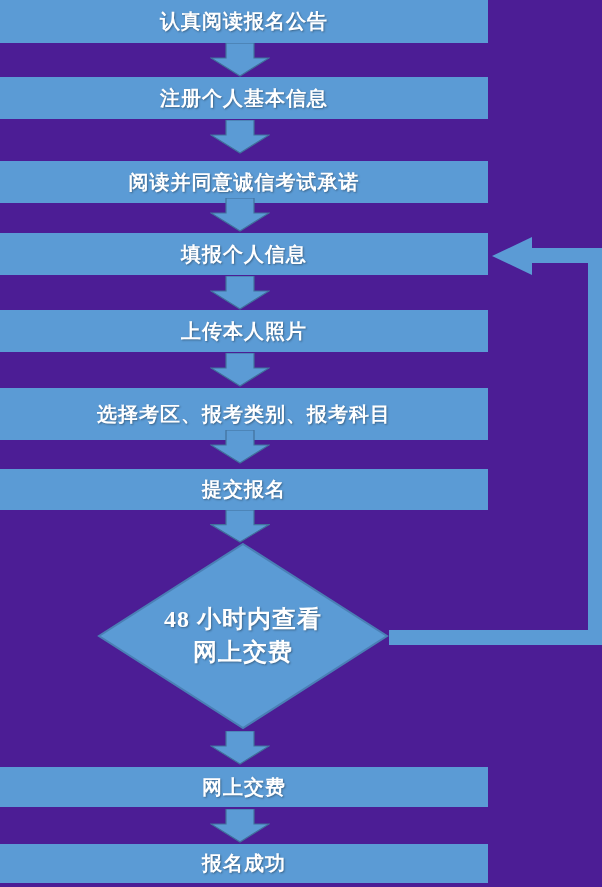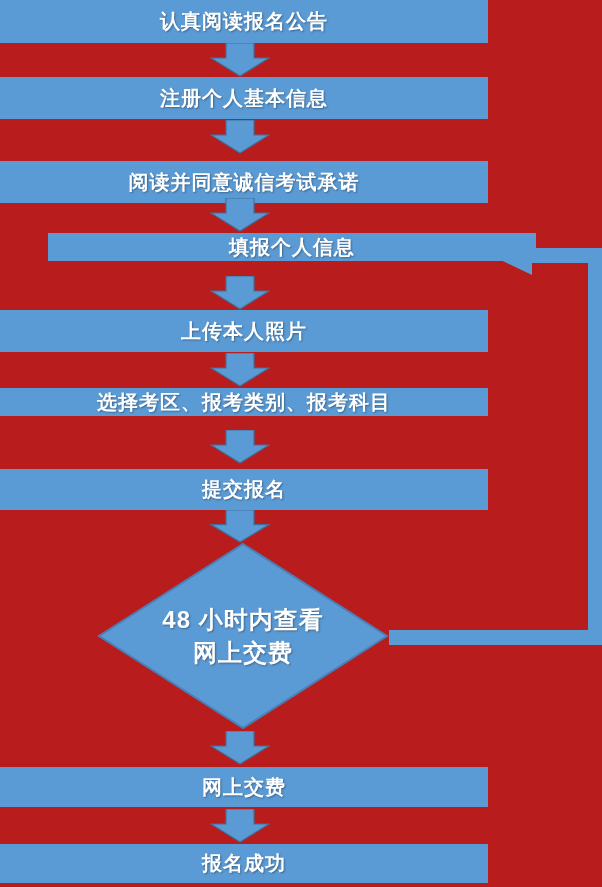--- a/index.html
+++ b/index.html
@@ -4,23 +4,23 @@
 <style>
   html, body {
     margin: 0;
     padding: 0;
     background: #000000;
   }
   #canvas {
     position: relative;
     width: 602px;
     height: 887px;
-    background: #b91c1c;
+    background: #4c1d95;
     overflow: hidden;
-    font-family: Liberation Sans, sans-serif;
+    font-family: Liberation Serif, serif;
   }
   .flow-box {
     position: absolute;
     left: 0;
     width: 488px;
     background: #5B9BD5;
     color: #FFFFFF;
     font-size: 20px;
     font-weight: bold;
     display: flex;
@@ -87,25 +87,25 @@
 <body>
 
 <div id="canvas">
 
   <div class="flow-box" style="top:0; height:43px;">认真阅读报名公告</div>
 
   <div class="flow-box" style="top:77px; height:42px;">注册个人基本信息</div>
 
   <div class="flow-box" style="top:161px; height:42px;">阅读并同意诚信考试承诺</div>
 
-  <div class="flow-box" style="top:233px; height:28px;margin-left:48px;">填报个人信息</div>
+  <div class="flow-box" style="top:233px; height:42px;">填报个人信息</div>
 
   <div class="flow-box" style="top:310px; height:42px;">上传本人照片</div>
 
-  <div class="flow-box" style="top:388px; height:28px;">选择考区、报考类别、报考科目</div>
+  <div class="flow-box" style="top:388px; height:52px;">选择考区、报考类别、报考科目</div>
 
   <div class="flow-box" style="top:767px; height:40px;">网上交费</div>
 
   <div class="flow-box" style="top:469px; height:41px;">提交报名</div>
 
   <div class="flow-box" style="top:844px; height:39px;">报名成功</div>
 
   <svg id="diamond-svg" viewBox="0 0 602 887" xmlns="http://www.w3.org/2000/svg">
     <polygon points="243,544 387,636 243,728 99,636"></polygon>
   </svg>

